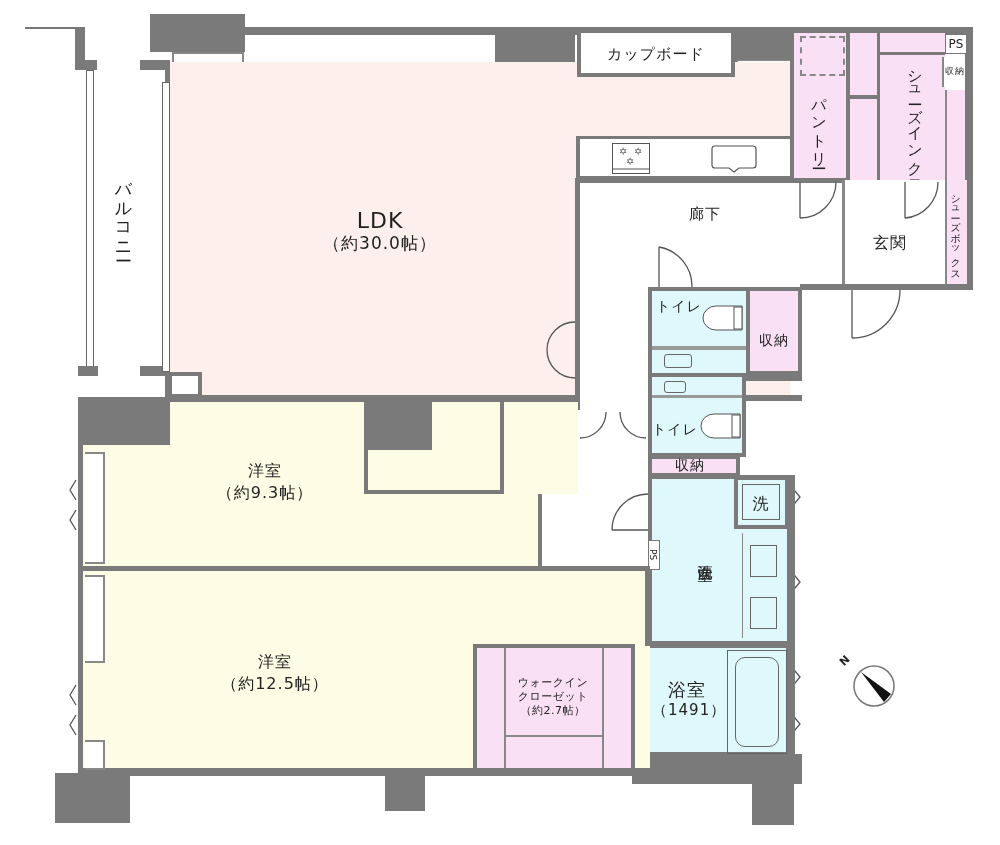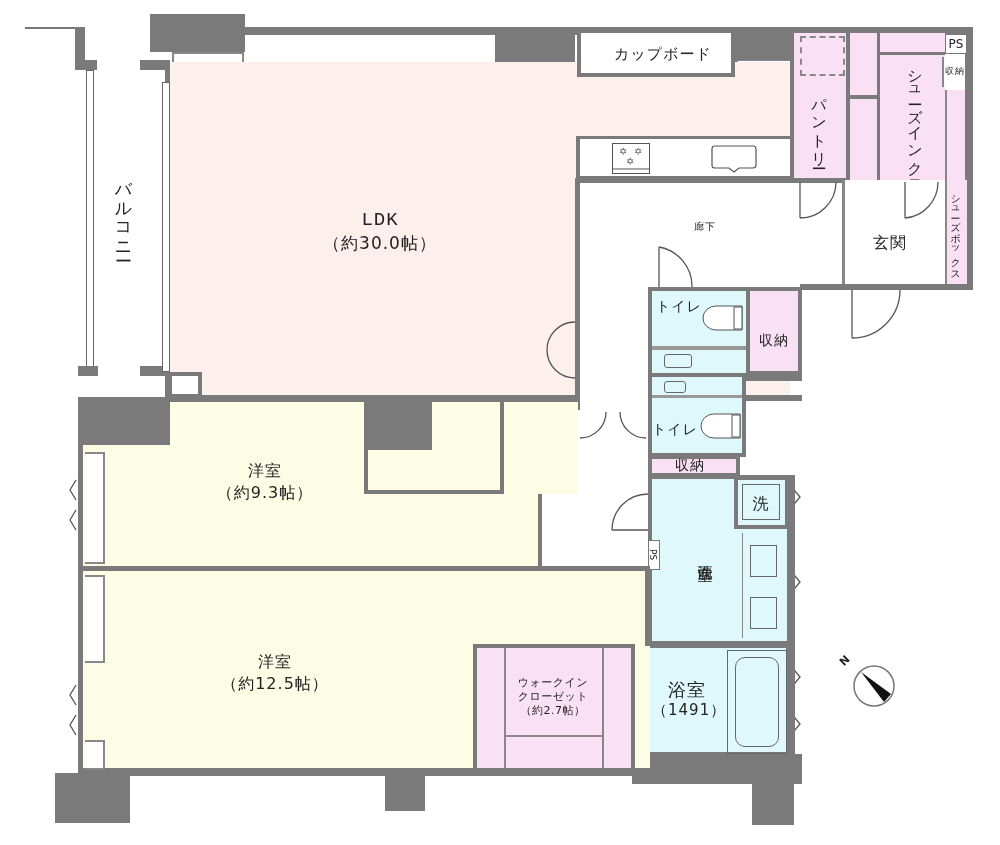--- a/index.html
+++ b/index.html
@@ -42,21 +42,21 @@
   <div class="abs wall" style="left:495px;top:27px;width:80px;height:48px;"></div>
   <div class="abs wall" style="left:735px;top:27px;width:60px;height:46px;"></div>
   <div class="abs white" style="left:737px;top:60px;width:55px;height:12px;border:1px solid #888;"></div>
 
   <div class="abs ldk" style="left:165px;top:62px;width:625px;height:338px;"></div>
   <div class="abs ldk" style="left:165px;top:62px;width:415px;height:338px;border-left:5px solid #7a7a7a;border-bottom:5px solid #7a7a7a;"></div>
   <div class="abs thin" style="left:162px;top:82px;width:8px;height:290px;"></div>
   <div class="abs white" style="left:168px;top:372px;width:34px;height:26px;border:4px solid #7a7a7a;"></div>
 
   <div class="abs white" style="left:577px;top:33px;width:158px;height:44px;border:4px solid #7a7a7a;border-top:none;"></div>
-  <div class="lbl" style="left:577px;top:44px;width:158px;font-size:15px;margin-left:7px;">カップボード</div>
+  <div class="lbl" style="left:577px;top:44px;width:158px;font-size:15px;">カップボード</div>
 
   <div class="abs white" style="left:576px;top:136px;width:218px;height:44px;border:4px solid #7a7a7a;border-top:3px solid #7a7a7a;"></div>
   <svg style="left:612px;top:143px;" width="38" height="32">
     <rect x="0.5" y="0.5" width="37" height="30" fill="#fff" stroke="#555"></rect>
     <line x1="0" y1="26" x2="38" y2="26" stroke="#555"></line>
     <text x="7" y="12" font-size="10" fill="#555">✡</text>
     <text x="22" y="12" font-size="10" fill="#555">✡</text>
     <text x="14" y="22" font-size="10" fill="#555">✡</text>
   </svg>
   <svg style="left:711px;top:145px;" width="46" height="28">
@@ -75,21 +75,21 @@
   <div class="abs closet" style="left:945px;top:90px;width:20px;height:90px;border-left:2px solid #888;"></div>
 
   <div class="abs wall" style="left:965px;top:27px;width:8px;height:260px;"></div>
   <div class="ps" style="left:945px;top:34px;width:20px;height:18px;font-size:12px;line-height:18px;">PS</div>
   <div class="abs white" style="left:942px;top:57px;width:23px;height:30px;border-left:2px solid #888;"></div>
   <div class="lbl lbl-xs" style="left:944px;top:66px;width:22px;">収納</div>
 
   <div class="abs white" style="left:580px;top:180px;width:262px;height:110px;"></div>
   <div class="abs wall" style="left:575px;top:178px;width:272px;height:5px;"></div>
   <div class="abs wall" style="left:575px;top:180px;width:5px;height:230px;"></div>
-  <div class="lbl" style="left:680px;top:216px;width:50px;font-size:10px;">廊下</div>
+  <div class="lbl" style="left:680px;top:204px;width:50px;font-size:15px;">廊下</div>
   <div class="abs white" style="left:580px;top:290px;width:70px;height:275px;"></div>
 
   <div class="abs white" style="left:842px;top:180px;width:103px;height:107px;border-left:3px solid #888;"></div>
   <div class="lbl" style="left:860px;top:232px;width:60px;font-size:16px;">玄関</div>
   <div class="abs closet" style="left:945px;top:180px;width:22px;height:107px;border-left:2px solid #888;"></div>
   <div class="lbl vert lbl-xs" style="left:950px;top:188px;font-size:10px;">シューズボックス</div>
   <div class="abs wall" style="left:800px;top:284px;width:173px;height:6px;"></div>
 
   <svg style="left:0;top:0;" width="1000" height="845">
     <g fill="none" stroke="#555" stroke-width="1.3">
@@ -208,21 +208,21 @@
   <div class="lbl" style="left:200px;top:673px;width:150px;font-size:16px;">（約12.5帖）</div>
 
   <div class="abs closet" style="left:473px;top:644px;width:162px;height:132px;border:4px solid #7a7a7a;border-bottom:8px solid #7a7a7a;"></div>
   <div class="abs" style="left:504px;top:648px;width:1.5px;height:120px;background:#888;"></div>
   <div class="abs" style="left:602px;top:648px;width:1.5px;height:120px;background:#888;"></div>
   <div class="abs" style="left:504px;top:735px;width:98px;height:1.5px;background:#888;"></div>
   <div class="lbl lbl-s" style="left:504px;top:676px;width:98px;font-size:11px;">ウォークイン</div>
   <div class="lbl lbl-s" style="left:504px;top:690px;width:98px;font-size:11px;">クローゼット</div>
   <div class="lbl lbl-s" style="left:504px;top:704px;width:98px;font-size:11px;">（約2.7帖）</div>
 
-  <div class="lbl" style="left:320px;top:210px;width:120px;font-size:19px;font-family:Liberation Mono, monospace;">LDK</div>
+  <div class="lbl" style="left:320px;top:210px;width:120px;font-size:22px;">LDK</div>
   <div class="lbl" style="left:300px;top:233px;width:160px;font-size:17px;">（約30.0帖）</div>
 
   <div class="abs wall" style="left:55px;top:773px;width:75px;height:50px;"></div>
   <div class="abs wall" style="left:385px;top:773px;width:40px;height:38px;"></div>
   <div class="abs wall" style="left:752px;top:773px;width:42px;height:52px;"></div>
 
   <svg style="left:846px;top:660px;" width="50" height="50">
     <circle cx="28" cy="26" r="20" fill="#fff" stroke="#777" stroke-width="1.5"></circle>
     <polygon points="15,12 45,34 38,42" fill="#111"></polygon>
   </svg>

